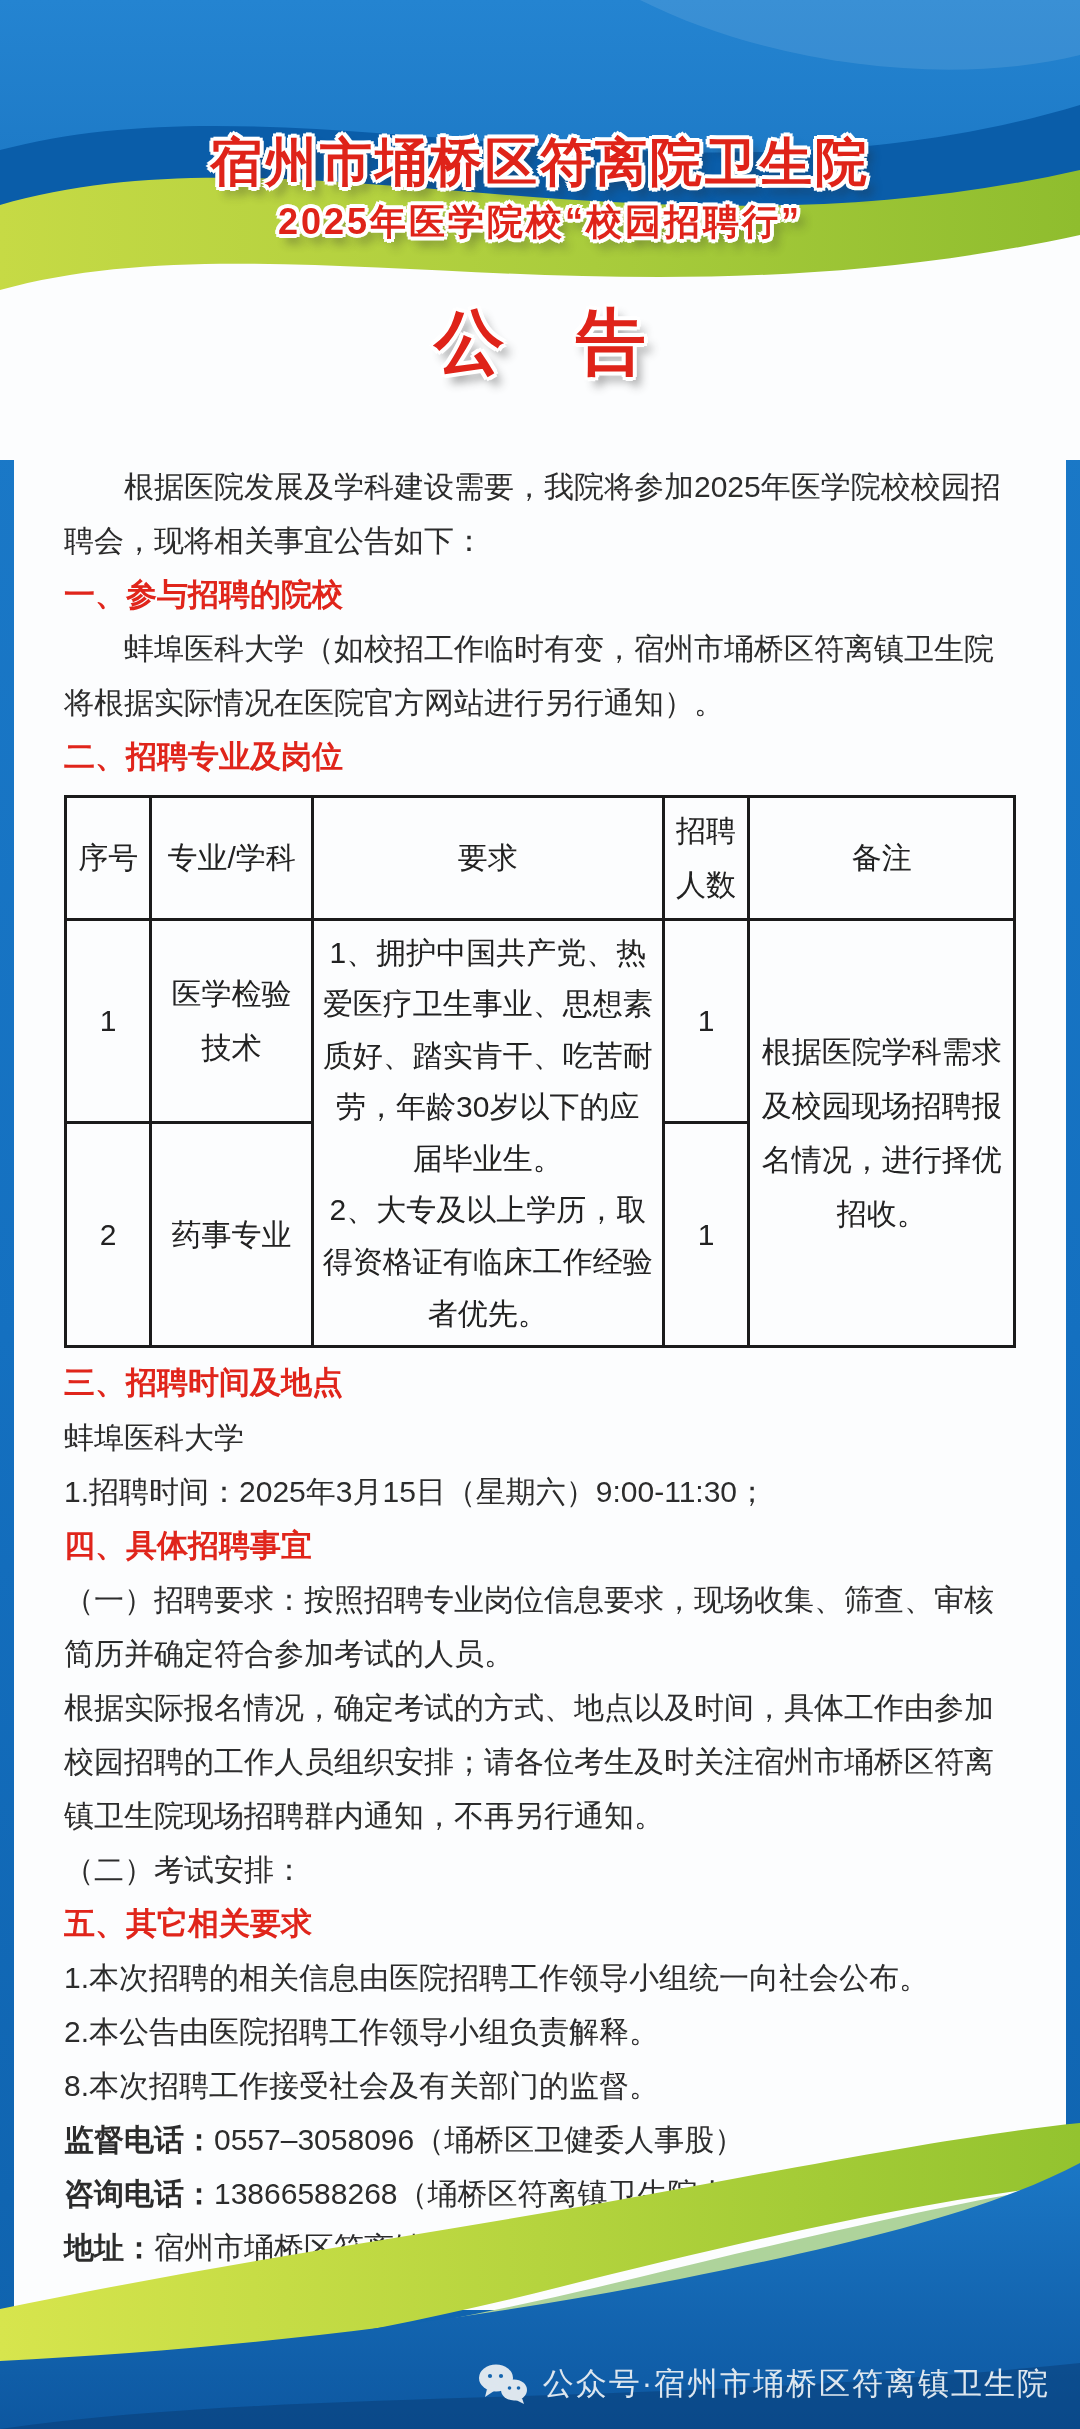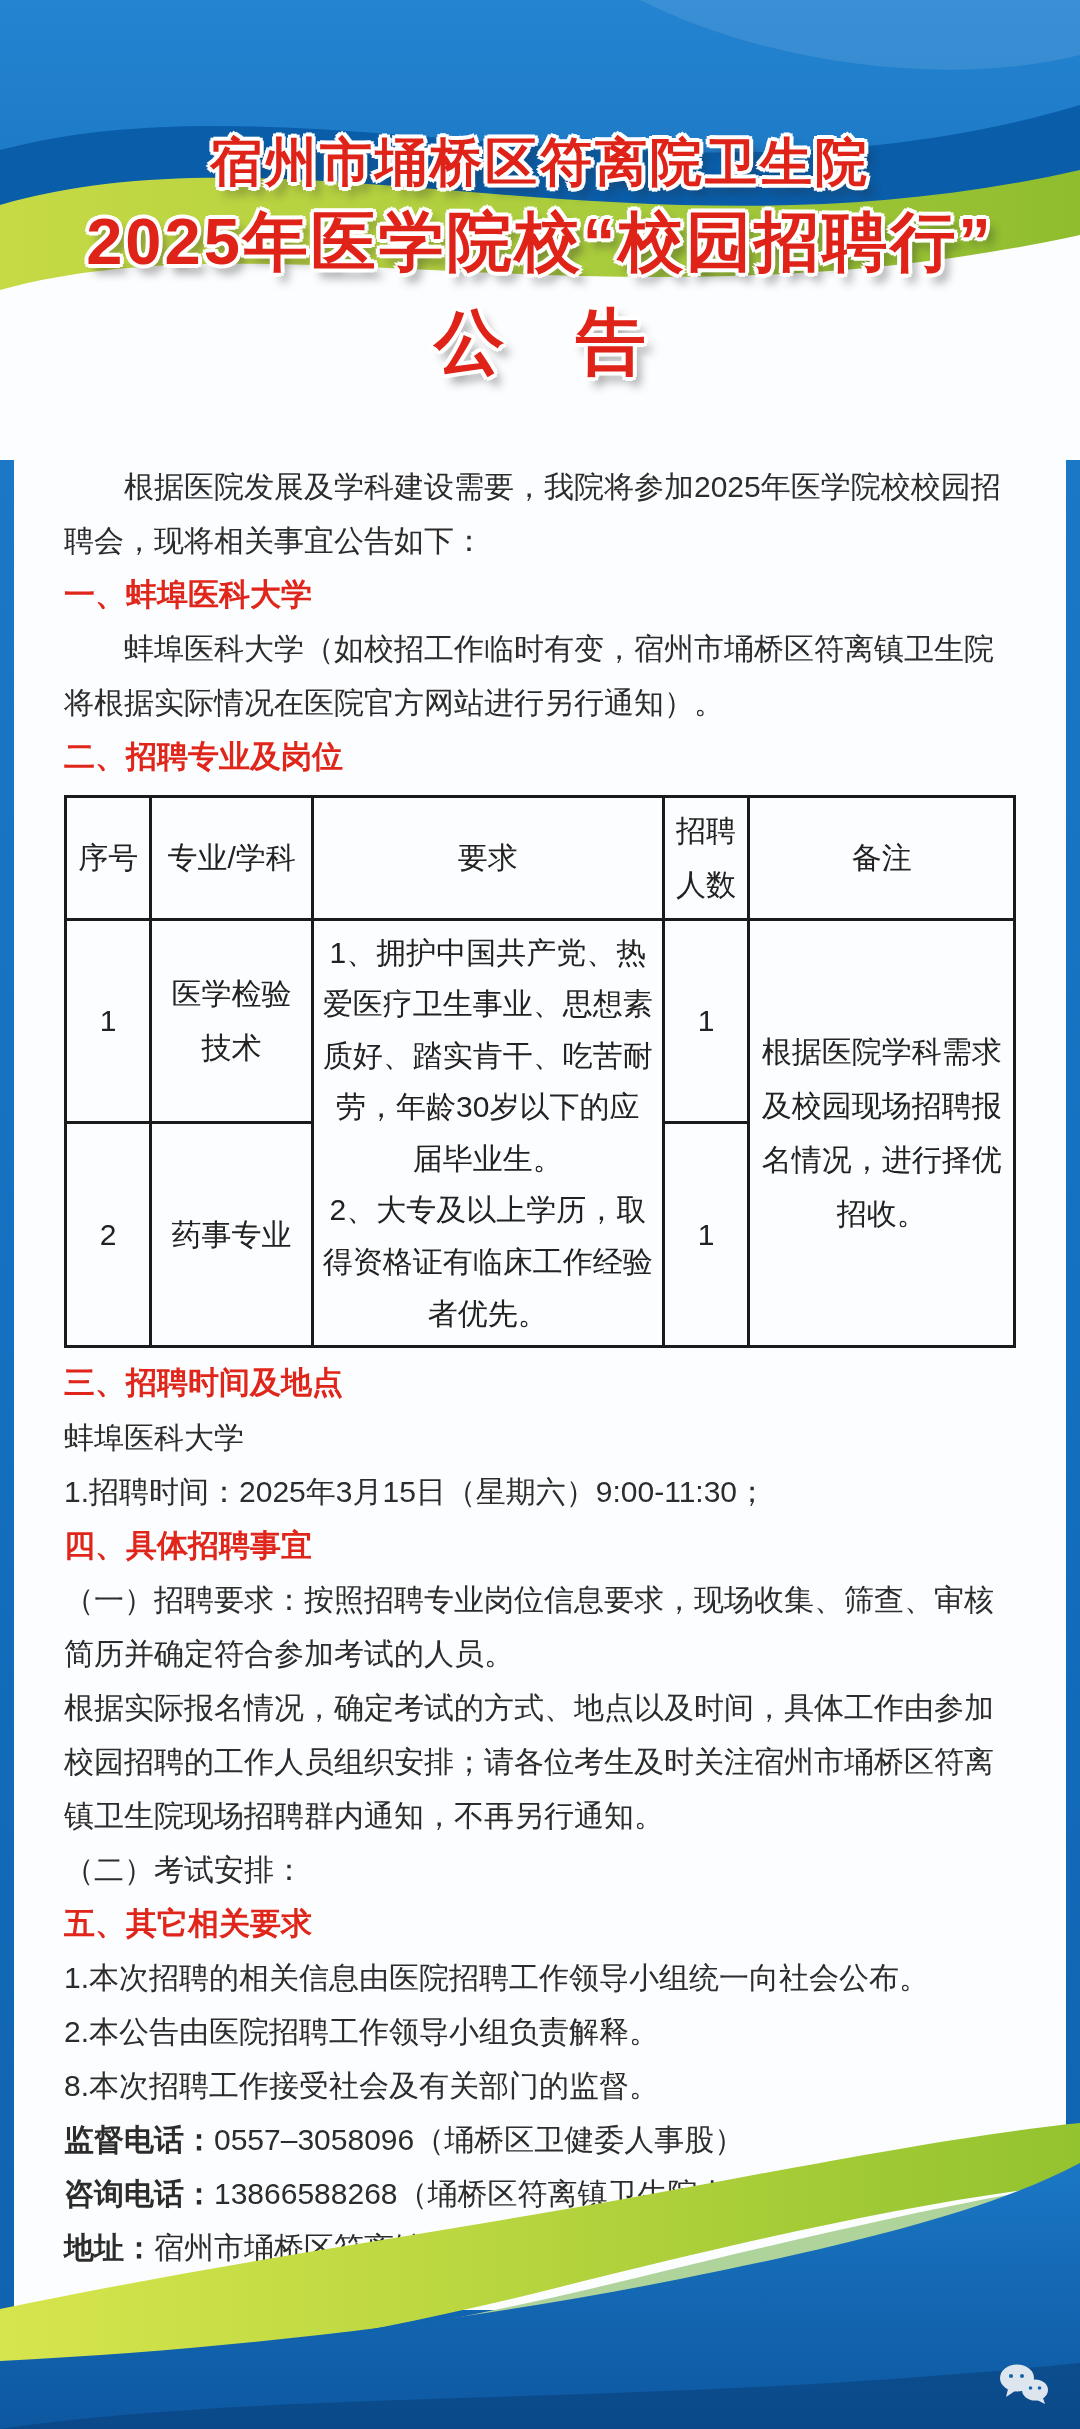--- a/index.html
+++ b/index.html
@@ -17,21 +17,21 @@
   }
   .titles{position:absolute;top:0;left:0;right:0;z-index:3;text-align:center;}
   .title-line{
     color:#df2319;font-weight:900;letter-spacing:3px;
     text-shadow:
       -3px -3px 0 #fff,3px -3px 0 #fff,-3px 3px 0 #fff,3px 3px 0 #fff,
       -4px 0 0 #fff,4px 0 0 #fff,0 -4px 0 #fff,0 4px 0 #fff,
       7px 9px 10px rgba(40,40,40,.45);
   }
   .title1{position:absolute;top:128px;left:0;right:0;font-size:52px;}
-  .title2{position:absolute;top:198px;left:0;right:0;font-size:65px;}
+  .title2{position:absolute;top:198px;left:0;right:0;font-size:36px;}
   .gonggao{position:absolute;top:296px;left:0;right:0;font-size:70px;letter-spacing:26px;text-indent:26px;}
   .content{
     position:absolute;top:430px;left:14px;right:14px;z-index:2;
     padding:30px 50px 0 50px;box-sizing:border-box;
     color:#2c2c2c;font-size:30px;line-height:1.8;
   }
   .indent{text-indent:2em;}
   p{margin:0;}
   .sec-h{color:#e0251b;font-weight:700;font-size:31px;line-height:1.75;}
   table.recruit{
@@ -82,21 +82,21 @@
   <div class="titles">
     <div class="title-line title1">宿州市埇桥区符离院卫生院</div>
     <div class="title-line title2">2025年医学院校“校园招聘行”</div>
     <div class="title-line gonggao">公 告</div>
   </div>
 
   <div class="content">
 
     <p class="indent">根据医院发展及学科建设需要，我院将参加2025年医学院校校园招聘会，现将相关事宜公告如下：</p>
 
-    <p class="sec-h">一、蚌埠医科大学</p>
+    <p class="sec-h">一、参与招聘的院校</p>
     <p class="indent">蚌埠医科大学（如校招工作临时有变，宿州市埇桥区符离镇卫生院将根据实际情况在医院官方网站进行另行通知）。</p>
 
     <p class="sec-h">二、招聘专业及岗位</p>
 
     <table class="recruit">
       <colgroup>
         <col style="width:9%">
           <col style="width:17%">
           <col style="width:37%">
         <col style="width:9%">
@@ -166,15 +166,16 @@
     <svg class="wechat-icon" viewBox="0 0 52 42">
       <ellipse cx="19" cy="15" rx="17" ry="13.5" fill="#dde6ee"></ellipse>
       <path d="M10,26 L8,34 L17,28 Z" fill="#dde6ee"></path>
       <circle cx="13" cy="13" r="2.1" fill="#1565ae"></circle>
       <circle cx="24" cy="13" r="2.1" fill="#1565ae"></circle>
       <ellipse cx="37" cy="27" rx="13" ry="10.5" fill="#dde6ee"></ellipse>
       <path d="M45,35 L47,41 L39,37 Z" fill="#dde6ee"></path>
       <circle cx="32.5" cy="25" r="1.8" fill="#1565ae"></circle>
       <circle cx="41.5" cy="25" r="1.8" fill="#1565ae"></circle>
     </svg>
+    <span>公众号·宿州市埇桥区符离镇卫生院</span>
   </div>
 
 </div>
 
 </body></html>

